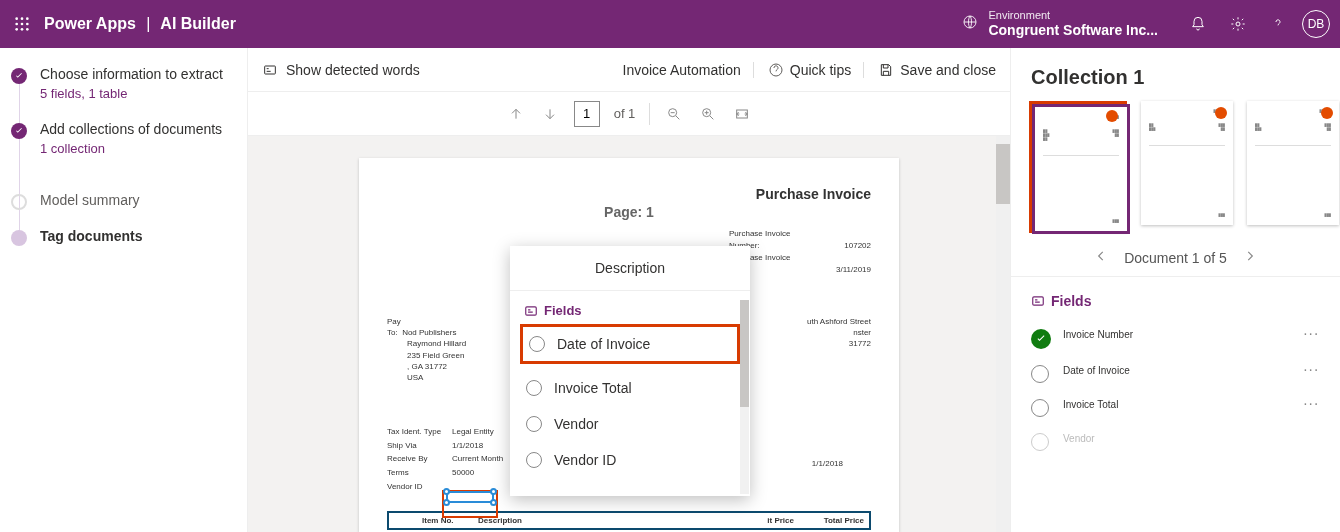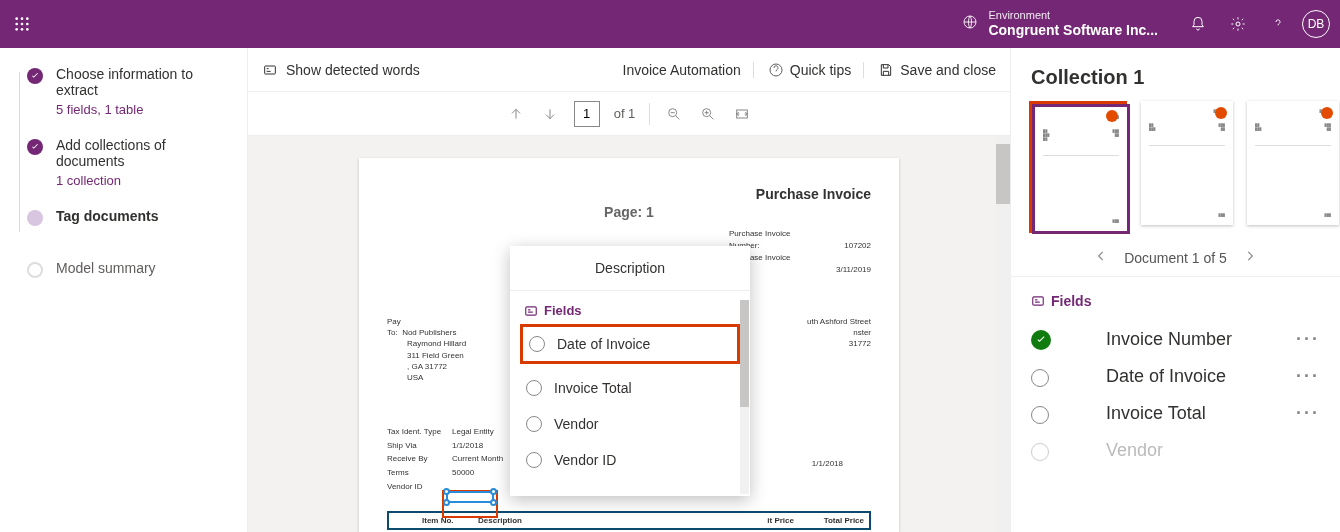--- a/index.html
+++ b/index.html
@@ -16,21 +16,21 @@
   .env-icon { margin-right:10px; opacity:.9;}
   .env-text { display:flex; flex-direction:column; line-height:1.2;}
   .env-label { font-size:11px; opacity:.9;}
   .env-name { font-size:14px; font-weight:600;}
   .top-icon { width:40px; height:48px; display:flex; align-items:center; justify-content:center; cursor:pointer;}
   .avatar { width:28px;height:28px;border-radius:50%;border:1px solid #fff; display:flex;align-items:center;justify-content:center;font-size:12px; margin-left:4px;}
   
   .main { display:flex; height:484px; }
   
   .left { width:248px; border-right:1px solid #eee; padding:18px 10px 10px 0; position:relative;}
-  .steps { position:relative; padding-left:56px;}
+  .steps { position:relative; padding-left:40px;}
   .step { position: relative; margin-bottom:20px; }
   .step-dot { position:absolute; left:-29px; top:2px; width:16px;height:16px;border-radius:50%; background:#742774; display:flex;align-items:center;justify-content:center;}
   .step-dot.active { background:#d8c5e0;}
   .step-dot.gray { background:transparent; border:2px solid #ddd;}
   .step-dot svg { width:10px;height:10px; fill:#fff;}
   .step-title { font-size:14px; color:#323130; }
   .step.current .step-title { font-weight:600;}
   .step-sub { font-size:13px; color:#742774; margin-top:4px;}
   .step-line { position:absolute; left: 19px; top:22px; width:1px; background:#e0d4e8;}
   
@@ -90,21 +90,21 @@
   .thumb { width:92px; height:124px; background:#fff; box-shadow:0 1px 3px rgba(0,0,0,.25); position:relative; display:flex; flex-direction:column; padding:8px; font-size:3px; color:#888;}
   .thumb.sel { outline:3px solid #742774;}
   .thumb-red { border:3px solid #d83b01; padding:3px; }
   .thumb-dot { position:absolute; top:6px; right:6px; width:12px;height:12px; background:#e34c00; border-radius:50%;}
   .thumb-line{ height:1px; background:#ddd; margin:3px 0;}
   .doc-pager { display:flex; align-items:center; justify-content:center; gap:16px; padding:16px 0 10px; font-size:14px; color:#555;}
   .chev { cursor:pointer; color:#888;}
   .right-divider { height:1px; background:#eee; margin:0;}
   .right-fields { padding:16px 8px 0 20px;}
   .right-fields-title { font-size:14px; color:#742774; display:flex;align-items:center;gap:6px; font-weight:600; margin-bottom:12px;}
-  .field-row { display:flex; align-items:flex-end; padding:8px 0; font-size:18px;gap:43px;}
+  .field-row { display:flex; align-items:flex-start; padding:8px 0; font-size:10px;}
   .field-radio { width:18px;height:18px; border:1.5px solid #888;border-radius:50%; margin-right:14px;}
   .field-check { width:20px;height:20px; border-radius:50%; background:#107c10; display:flex;align-items:center;justify-content:center; margin-right:12px;}
   .field-check svg { fill:#fff; width:12px; height:12px;}
   .field-more { margin-left:auto; color:#888; cursor:pointer; letter-spacing:2px; font-weight:700; margin-right:12px;}
   .fade { color:#bbb;}
   
   svg.ic { width:16px;height:16px; }
 </style>
 </head>
 <body>
@@ -116,20 +116,25 @@
         <circle cx="12" cy="4" r="2"></circle>
         <circle cx="20" cy="4" r="2"></circle>
         <circle cx="4" cy="12" r="2"></circle>
         <circle cx="12" cy="12" r="2"></circle>
         <circle cx="20" cy="12" r="2"></circle>
         <circle cx="4" cy="20" r="2"></circle>
         <circle cx="12" cy="20" r="2"></circle>
         <circle cx="20" cy="20" r="2"></circle>
       </svg>
   </div>
+  <div class="brand">
+    <span>Power Apps</span>
+    <span class="sep">|</span>
+    <span class="sub">AI Builder</span>
+  </div>
   <div class="top-spacer"></div>
   <div class="env">
     <span class="env-icon">
       <svg class="ic" viewBox="0 0 24 24" fill="none" stroke="#fff" stroke-width="1.5">
           <circle cx="12" cy="12" r="9"></circle>
           <path d="M3 12h18M12 3c3 3 3 15 0 18M12 3c-3 3-3 15 0 18"></path>
         </svg>
     </span>
     <span class="env-text">
       <span class="env-label">Environment</span>
@@ -174,27 +179,27 @@
       </div>
       <div class="step">
         <div class="step-dot">
             <svg viewBox="0 0 24 24">
               <path d="M9 16l-4-4 1.4-1.4L9 13.2l8.6-8.6L19 6z"></path>
             </svg>
           </div>
         <div class="step-title">Add collections of documents</div>
         <div class="step-sub">1 collection</div>
       </div>
+      <div class="step" style="margin-top:36px;">
+        <div class="step-dot gray"></div>
+        <div class="step-title" style="color:#605e5c;">Model summary</div>
+      </div>
       <div class="step current">
         <div class="step-dot active"></div>
         <div class="step-title">Tag documents</div>
-      </div>
-      <div class="step" style="margin-top:36px;">
-        <div class="step-dot gray"></div>
-        <div class="step-title" style="color:#605e5c;">Model summary</div>
       </div>
     </div>
   </div>
 
   <div class="center">
     <div class="command-bar">
       <div class="cmd-left">
         <svg class="ic" viewBox="0 0 24 24" fill="none" stroke="#323130" stroke-width="1.5">
             <rect x="4" y="6" width="16" height="12" rx="1"></rect>
             <path d="M7 10h3M7 14h6"></path>
@@ -261,21 +266,21 @@
         <div class="doc-sub">Page: 1</div>
         <div class="doc-meta">
           <div><span class="l">Purchase Invoice Number:</span><span class="r">107202</span></div>
           <div><span class="l">Purchase Invoice Date:</span><span class="r">3/11/2019</span></div>
         </div>
         <div class="doc-row2">
           <div class="doc-pay">
             <div>Pay</div>
             <div><span>To:</span>&nbsp;&nbsp;<span>Nod Publishers</span></div>
             <div style="padding-left:20px;">Raymond Hillard</div>
-            <div style="padding-left:20px;">311 Field Green</div>
+            <div style="padding-left:20px;">235 Field Green</div>
             <div style="padding-left:20px;">, GA 31772</div>
             <div style="padding-left:20px;">USA</div>
           </div>
           <div class="doc-ship">
             <div>uth Ashford Street</div>
             <div>nster</div>
             <div>31772</div>
           </div>
         </div>
         <div style="position:relative;">

